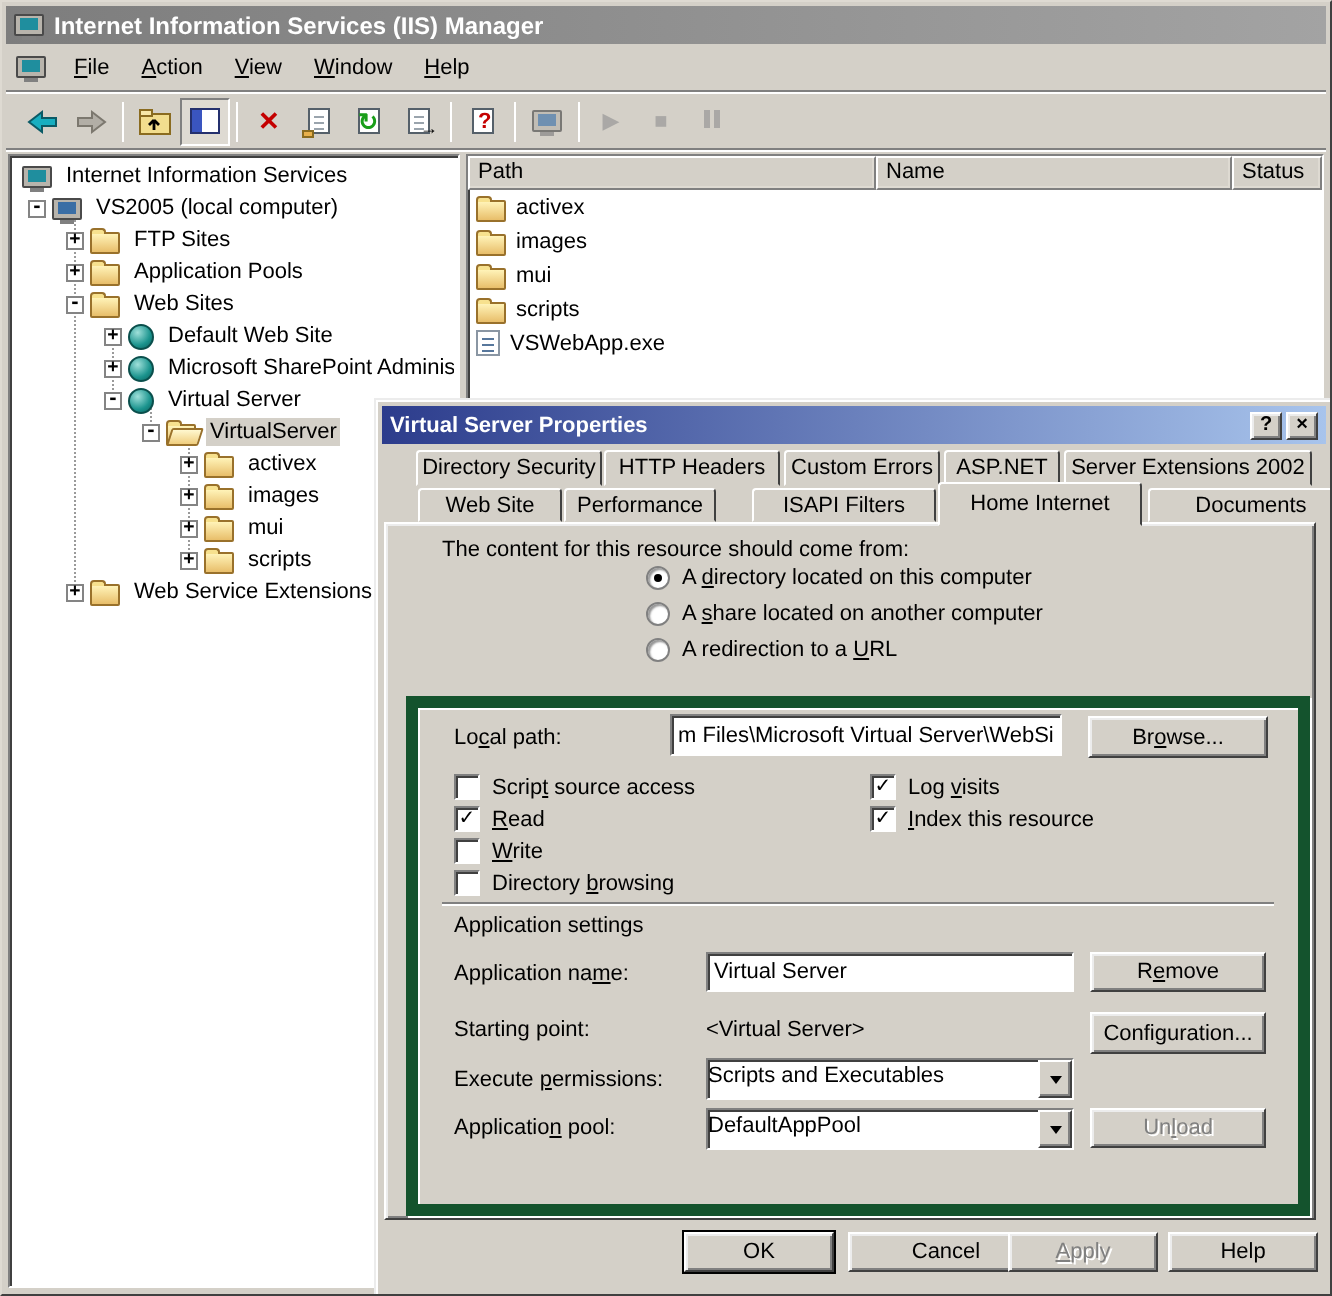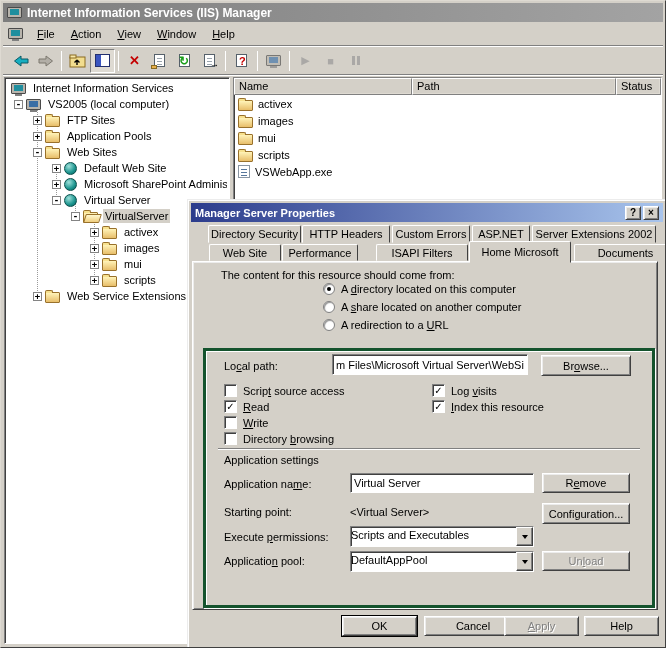--- a/index.html
+++ b/index.html
@@ -103,21 +103,21 @@
   .dbtns{margin-left:auto;display:flex;gap:2px}
   .dbtn{width:16px;height:14px;font:bold 10px/12px "Liberation Sans",sans-serif;text-align:center;color:#000}
   .tab{position:absolute;height:18px;background:#d4d0c8;display:flex;align-items:center;justify-content:center;
     border:1px solid;border-color:#fff #404040 #d4d0c8 #fff;border-radius:2px 2px 0 0;white-space:nowrap}
   .tab.r2{top:44px;height:17px}
   .tab.active{top:41px;height:22px;z-index:3}
   .page{position:absolute;left:4px;top:61px;width:466px;height:349px;background:#d4d0c8;
     border:1px solid;border-color:#fff #404040 #404040 #fff;
     box-shadow:inset 1px 1px 0 #ececec,inset -1px -1px 0 #808080}
   .gbox{position:absolute;left:10px;top:86px;width:452px;height:260px;
-    border:3px solid #14532d;box-shadow:inset 1px 1px 0 #fff,1px 1px 0 #fff}
+    border:6px solid #14532d;box-shadow:inset 1px 1px 0 #fff,1px 1px 0 #fff}
   .lbl{position:absolute;white-space:nowrap}
 </style>
 </head>
 <body>
 
 <div id="app">
 
   <div class="titlebar">
     <span class="icomp iis"></span>
     <span class="t">Internet Information Services (IIS) Manager</span>
@@ -274,22 +274,22 @@
       <div class="trow" style="padding-left:26px">
         <span class="exp">+</span>
         <span class="tico ifld"></span>
         <span class="tlabel">Web Service Extensions</span>
       </div>
     </div>
   </div>
 
   <div class="panel" id="listPanel">
     <div class="lhead">
+      <div class="lh" style="width:204px">Path</div>
       <div class="lh" style="width:178px">Name</div>
-      <div class="lh" style="width:204px">Path</div>
       <div class="lh" style="flex:1">Status</div>
     </div>
     <div class="lrow">
       <span class="ifld"></span>
       <span>activex</span>
     </div>
     <div class="lrow">
       <span class="ifld"></span>
       <span>images</span>
     </div>
@@ -302,37 +302,37 @@
       <span>scripts</span>
     </div>
     <div class="lrow">
       <span class="iapp"></span>
       <span>VSWebApp.exe</span>
     </div>
   </div>
 
   <div id="dlg">
     <div class="dtitle">
-      <span>Manager Server Properties</span>
+      <span>Virtual Server Properties</span>
       <span class="dbtns">
         <span class="btn dbtn">?</span>
         <span class="btn dbtn">×</span>
       </span>
     </div>
 
     <div class="tab" style="left:20px;top:25px;width:93px">Directory Security</div>
     <div class="tab" style="left:114px;top:25px;width:88px">HTTP Headers</div>
     <div class="tab" style="left:204px;top:25px;width:78px">Custom Errors</div>
     <div class="tab" style="left:284px;top:25px;width:58px">ASP.NET</div>
     <div class="tab" style="left:344px;top:25px;width:124px">Server Extensions 2002</div>
 
     <div class="tab r2" style="left:21px;width:72px">Web Site</div>
     <div class="tab r2" style="left:94px;width:76px">Performance</div>
     <div class="tab r2" style="left:188px;width:92px">ISAPI Filters</div>
-    <div class="tab active" style="left:281px;width:102px">Home Microsoft</div>
+    <div class="tab active" style="left:281px;width:102px">Home Internet</div>
     <div class="tab r2" style="left:386px;width:103px">Documents</div>
 
     <div class="page">
       <div class="lbl" style="left:28px;top:7px">The content for this resource should come from:</div>
 
       <div class="hrow" style="left:130px;top:21px">
         <span class="radio on"></span>
         <span><span>A </span><span class="u">d</span><span>irectory located on this computer</span></span>
       </div>
       <div class="hrow" style="left:130px;top:39px">

